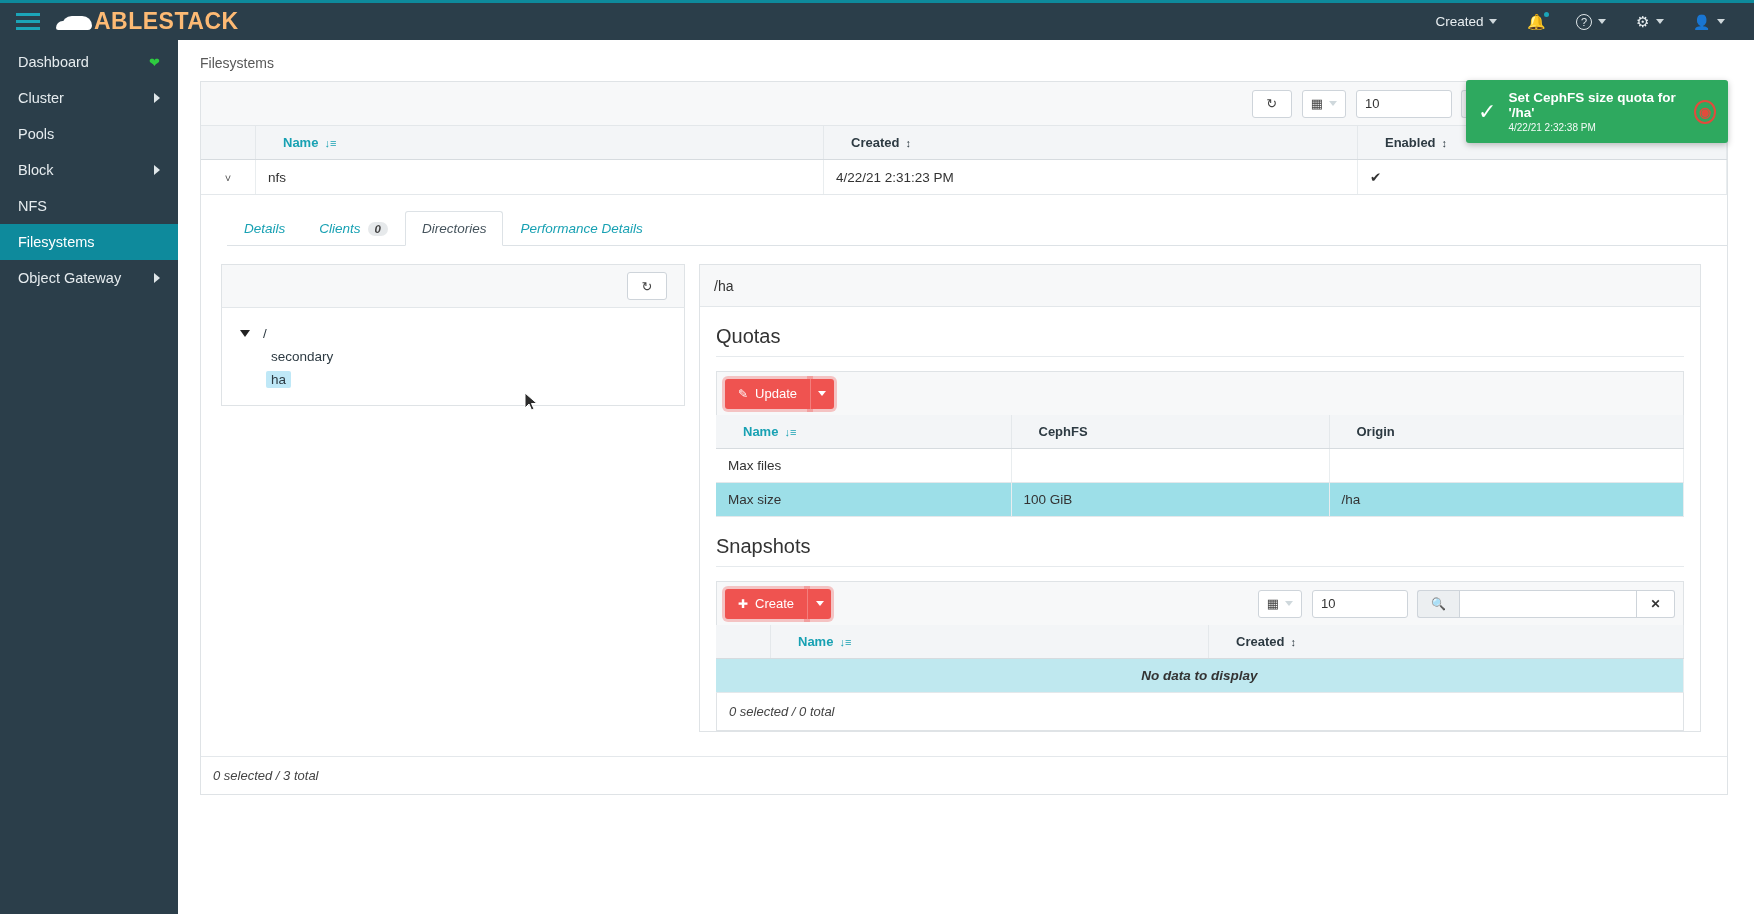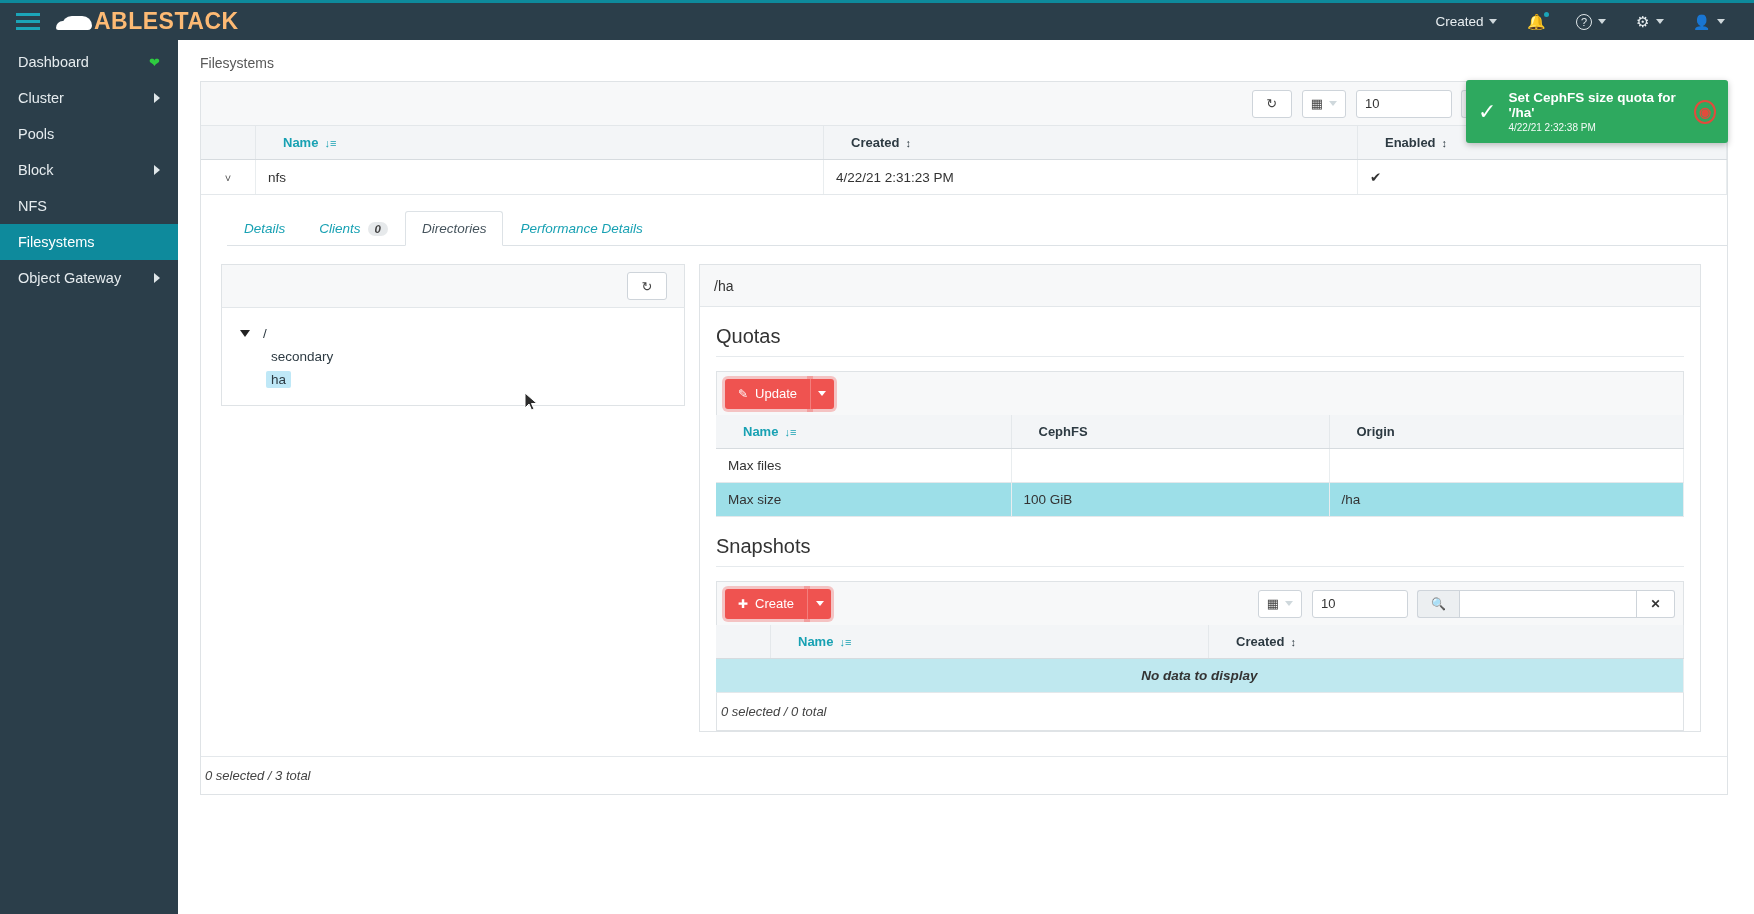--- a/index.html
+++ b/index.html
@@ -145,21 +145,21 @@
   table.dt td {
     border-bottom: 1px solid #e4e8eb; border-right: 1px solid #e9edef;
     font-size: 13.5px; padding: 9px 12px; color: #333;
   }
   .sort-ico { display:inline-block; margin-left: 6px; font-size: 11px; color:#18a1b3; }
   .sort-ico.dark { color:#2d3a42; }
   .expand-cell { width: 36px; text-align: center; color: #555; }
   .chev-dn { font-size: 11px; color: #555; }
   .table-footer {
     font-size: 13px; font-style: italic; color: #444;
-    padding: 11px 4px; border-top: 1px solid #e4e8eb;
+    padding: 11px 12px; border-top: 1px solid #e4e8eb;
   }
 
   
   .tabs-wrap { padding: 16px 0 0 26px; }
   .tabs { display: flex; align-items: flex-end; border-bottom: 1px solid #dde2e6; font-style: italic; }
   .tab {
     padding: 9px 16px; font-size: 13.5px; color: #18a1b3; cursor: pointer;
     border: 1px solid transparent; margin-bottom: -1px; display: flex;
     align-items: center; gap: 7px;
   }

